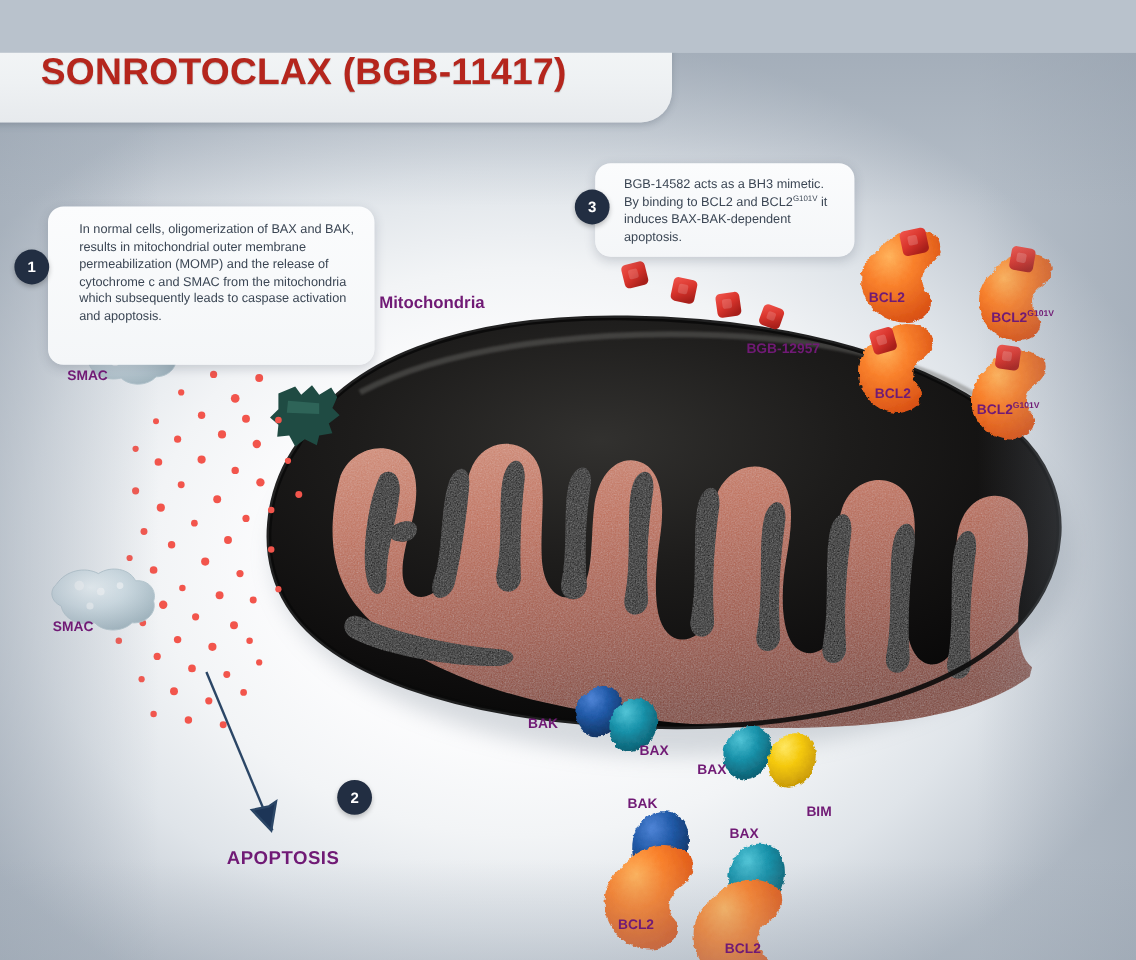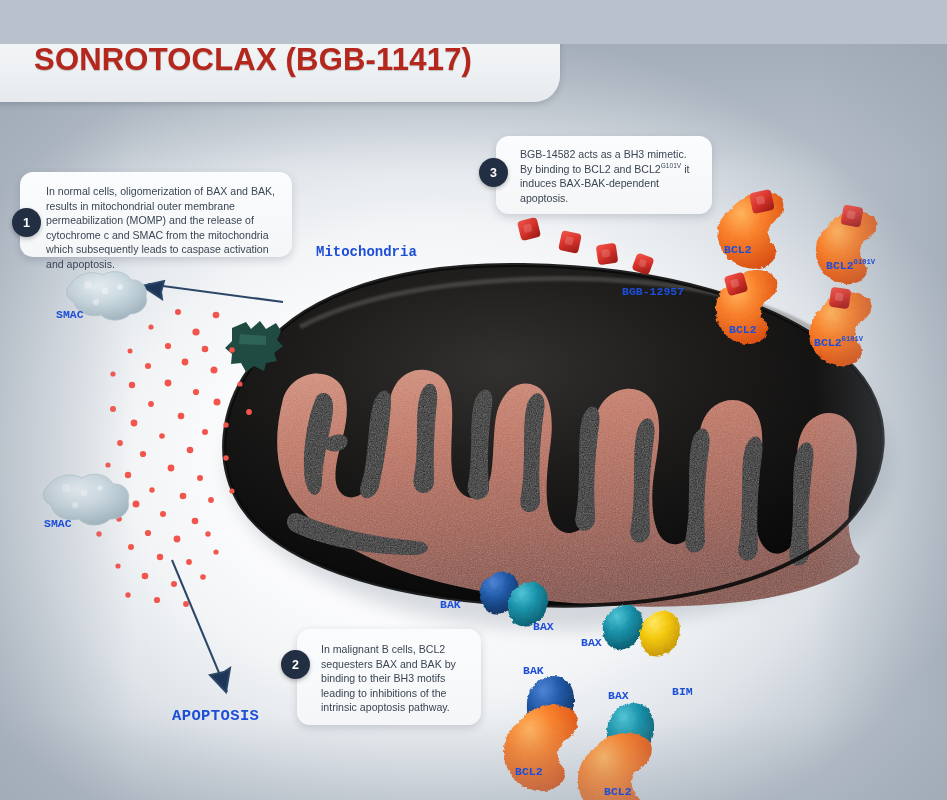--- a/index.html
+++ b/index.html
@@ -54,22 +54,22 @@
     background:#222e42;color:#fff;
     font-size:12.5px;font-weight:bold;
     display:flex;align-items:center;justify-content:center;
     box-shadow:0 2px 4px rgba(0,0,0,.25);
     z-index:4;
   }
   sup{font-size:.62em;vertical-align:super;line-height:0;}
 
   
   .lab{
-    position:absolute;font-size:11.5px;font-weight:bold;color:#1d4ed8;
-    white-space:nowrap;font-family:Liberation Mono, monospace;
+    position:absolute;font-size:11.5px;font-weight:bold;color:#701a75;
+    white-space:nowrap;font-family:Liberation Sans, sans-serif;
   }
   .lab-big{font-size:15.5px;letter-spacing:.4px;}
   .lab-mito{font-size:14px;}
 
   
   svg.layer{position:absolute;left:0;top:0;width:947px;height:800px;overflow:visible;}
   .no-ev{pointer-events:none;}
 </style>
 </head>
 <body>
@@ -413,54 +413,51 @@
     </g>
   </svg>
 
   <div class="bg-vign"></div>
 
   <div class="title-panel">
     <div class="title-text">SONROTOCLAX (BGB-11417)</div>
   </div>
 
   <div class="num" style="left:12px;top:164px;">1</div>
-  <div class="callout" style="left:20px;top:128px;width:272px;height:85px;">
+  <div class="callout" style="left:40px;top:128px;width:272px;height:132px;">
     <div class="body" style="padding:12px 13px 0 26px;">In normal cells, oligomerization of BAX and BAK, results in mitochondrial outer membrane permeabilization (MOMP) and the release of cytochrome c and SMAC from the mitochondria which subsequently leads to caspase activation and apoptosis.</div>
   </div>
 
   <div class="num" style="left:479px;top:114px;">3</div>
   <div class="callout" style="left:496px;top:92px;width:216px;height:78px;">
     <div class="body" style="padding:11px 11px 0 24px;">
       <span>BGB-14582 acts as a BH3 mimetic. By binding to BCL2 and BCL2</span><sup>G101V</sup><span> it induces BAX-BAK-dependent apoptosis.</span>
     </div>
   </div>
 
   <div class="num" style="left:281px;top:606px;">2</div>
-  <div class="callout" style="left:297px;top:585px;width:184px;height:96px;">
-    <div class="body" style="padding:13px 12px 0 24px;">In malignant B cells, BCL2 sequesters BAX and BAK by binding to their BH3 motifs leading to inhibitions of the intrinsic apoptosis pathway.</div>
-  </div>
 
   <div class="lab lab-mito" style="left:316px;top:200px;">Mitochondria</div>
   <div class="lab" style="left:56px;top:264px;">SMAC</div>
   <div class="lab" style="left:44px;top:473px;">SMAC</div>
-  <div class="lab lab-big" style="left:172px;top:663px;">APOPTOSIS</div>
+  <div class="lab lab-big" style="left:189px;top:663px;">APOPTOSIS</div>
   <div class="lab" style="left:622px;top:241px;">BGB-12957</div>
 
   <div class="lab" style="left:724px;top:199px;">BCL2</div>
   <div class="lab" style="left:826px;top:215px;">
     <span>BCL2</span><sup>G101V</sup>
   </div>
   <div class="lab" style="left:729px;top:279px;">BCL2</div>
   <div class="lab" style="left:814px;top:292px;">
     <span>BCL2</span><sup>G101V</sup>
   </div>
 
   <div class="lab" style="left:440px;top:554px;">BAK</div>
   <div class="lab" style="left:533px;top:576px;">BAX</div>
   <div class="lab" style="left:581px;top:592px;">BAX</div>
-  <div class="lab" style="left:672px;top:641px;">BIM</div>
+  <div class="lab" style="left:672px;top:627px;">BIM</div>
 
   <div class="lab" style="left:523px;top:620px;">BAK</div>
   <div class="lab" style="left:515px;top:721px;">BCL2</div>
   <div class="lab" style="left:608px;top:645px;">BAX</div>
   <div class="lab" style="left:604px;top:741px;">BCL2</div>
 
 </div>
 
 </body></html>

